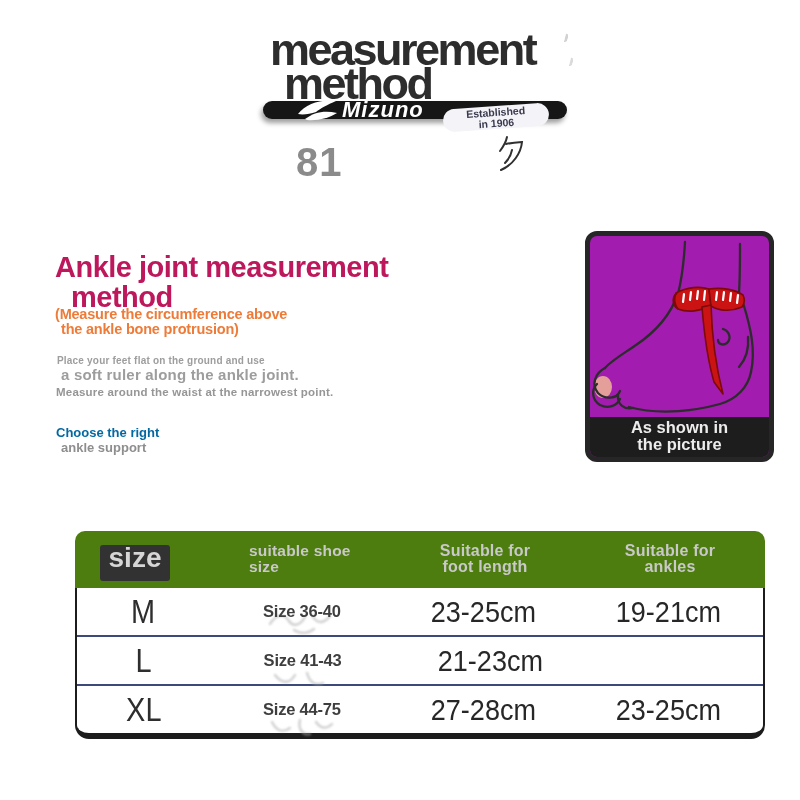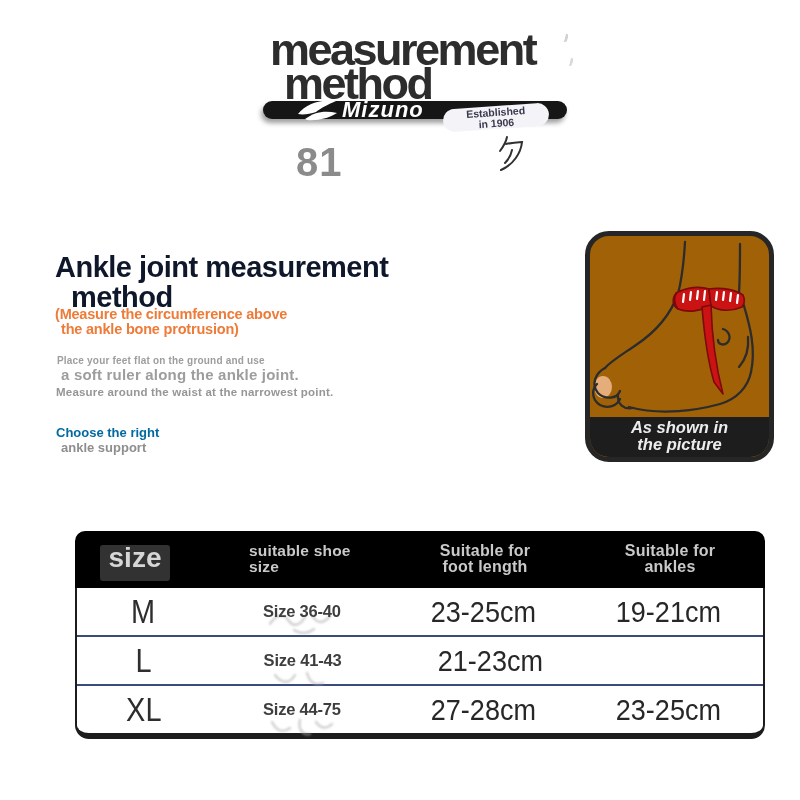--- a/index.html
+++ b/index.html
@@ -25,45 +25,45 @@
             letter-spacing:1px;margin-left:3px;white-space:nowrap;}
   .est-pill{position:absolute;left:180px;top:5px;width:106px;height:23px;
             background:#f3f3f8;border-radius:12px;transform:rotate(-4deg);
             color:#3a3a4e;font-weight:700;font-size:10.5px;line-height:11px;
             text-align:center;padding-top:1px;box-sizing:border-box;}
   .num81{position:absolute;left:276px;top:140px;font-size:40px;font-weight:700;
          color:#8b8b8b;letter-spacing:1px;}
   .kanji{position:absolute;left:477px;top:134px;}
 
   
-  .h-line{position:absolute;font-size:29px;font-weight:700;color:#0f172a;
+  .h-line{position:absolute;font-size:29px;font-weight:700;color:#be185d;
           letter-spacing:-0.5px;white-space:nowrap;}
   #h1{left:35px;top:251px;} #h2{left:51px;top:281px;}
   .orange{position:absolute;font-size:14.5px;font-weight:700;color:#ee7b38;
           letter-spacing:-0.2px;white-space:nowrap;}
   #o1{left:35px;top:306px;} #o2{left:41px;top:321px;}
   .step{position:absolute;font-weight:700;color:#9d9d9d;white-space:nowrap;}
   #s1a{left:37px;top:355px;font-size:10px;letter-spacing:.2px;}
   #s1b{left:41px;top:366px;font-size:15px;letter-spacing:.2px;text-align:right;}
   #s2 {left:36px;top:386px;font-size:11.5px;letter-spacing:.2px;color:#969696;}
   #s3a{left:36px;top:425px;font-size:13px;color:#0369a1;}
   #s3b{left:41px;top:440px;font-size:13px;color:#8e8e8e;}
 
   
   .figure{position:absolute;left:565px;top:231px;width:179px;height:221px;
-          background:#a16207;border:5px solid #262626;border-radius:24px;
-          overflow:hidden;font-style:italic;}
+          background:#a21caf;border:5px solid #262626;border-radius:12px;
+          overflow:hidden;}
   .figure svg.foot{position:absolute;left:0;top:0;}
   .caption{position:absolute;left:0;right:0;bottom:0;height:38px;background:#1d1d1d;
            color:#ececec;font-size:16.5px;font-weight:700;text-align:center;
            line-height:17px;padding-top:2px;}
 
   
   .table{position:absolute;left:55px;top:531px;width:690px;}
-  .thead{position:relative;height:57px;background:#000000;
+  .thead{position:relative;height:57px;background:#4d7c0f;
          border-radius:10px 10px 0 0;color:#c9c9c9;}
   .size-hl{position:absolute;left:25px;top:14px;width:70px;height:36px;
            background:#323232;border-radius:3px;}
   .th-size{position:absolute;left:0;top:11px;width:120px;text-align:center;
            font-size:28px;font-weight:700;color:#d6d6d6;}
   .th{position:absolute;top:12px;font-weight:700;line-height:16px;
       letter-spacing:.2px;}
   .th2{left:174px;font-size:15.5px;text-align:left;}
   .th3{left:320px;width:180px;font-size:16px;text-align:center;}
   .th4{left:500px;width:190px;font-size:16px;text-align:center;}

